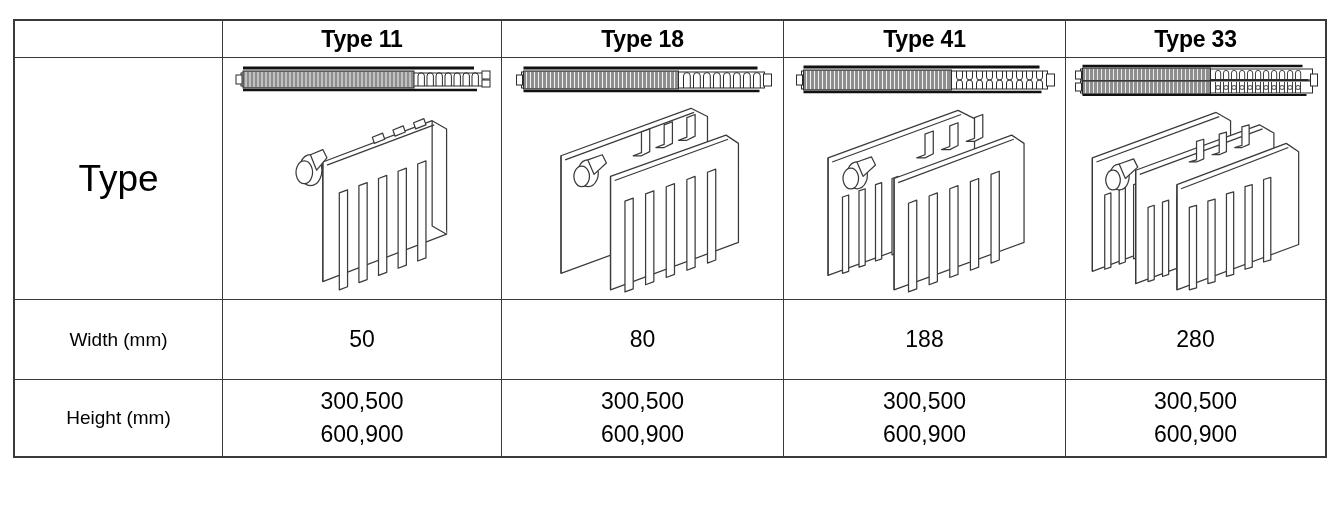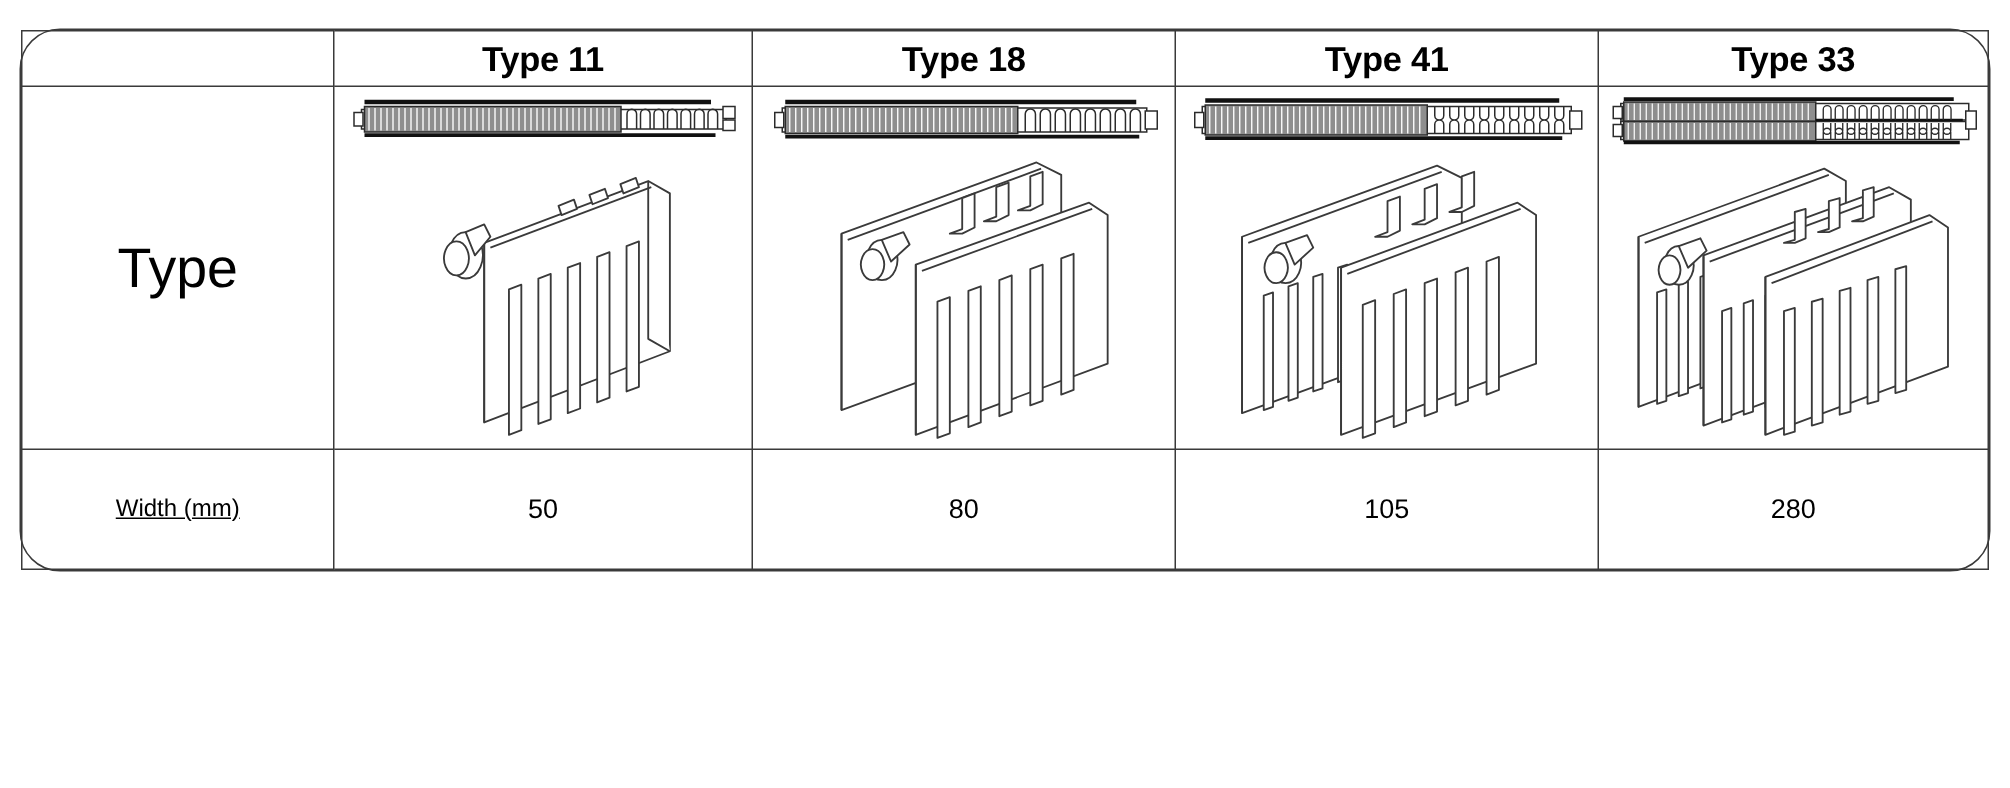--- a/index.html
+++ b/index.html
@@ -20,21 +20,21 @@
     table-layout:fixed;
   }
   table.spec td{
     border:1px solid #3a3a3a;
     padding:0;
     vertical-align:middle;
     text-align:center;
     background:#fff;
   }
   
-  table.spec{outline:1px solid #3a3a3a;border-radius:26px;}
+  table.spec{outline:1px solid #3a3a3a;}
 
   col.c0{width:208px;}
   col.c1{width:279px;}
   col.c2{width:282px;}
   col.c3{width:282px;}
   col.c4{width:260px;}
 
   .hdr-blank{height:36px;}
   .hdr-cell{
     height:36px;
@@ -49,26 +49,25 @@
     height:241px;
   }
   .img-cell{
     height:241px;
     padding:4px 6px 2px 6px;
     vertical-align:top;
   }
   .rowlabel{
     text-align:left;
     padding-left:16px;
-    font-size:16px;
+    font-size:19px;
     line-height:1.25;
-    text-decoration:underline;
   }
   .val{
-    font-size:18px;
+    font-size:23px;
     line-height:1.45;
   }
   .r-width td{height:79px;}
   .r-height td{height:76px;}
   .r-length td{height:60px;}
 
   .val .l2{display:block;}
   .art-top{
     width:100%;
     height:34px;
@@ -374,21 +373,40 @@
             </g>
           </g>
         </svg>
       </td>
     </tr>
 
     <tr class="r-width">
       <td class="rowlabel">Width (mm)</td>
       <td class="val">50</td>
       <td class="val">80</td>
-      <td class="val">105</td>
+      <td class="val">188</td>
       <td class="val">280</td>
     </tr>
 
+    <tr class="r-height">
+      <td class="rowlabel">Height (mm)</td>
+      <td class="val">
+        <span class="l2">300,500</span>
+        <span class="l2">600,900</span>
+      </td>
+      <td class="val">
+        <span class="l2">300,500</span>
+        <span class="l2">600,900</span>
+      </td>
+      <td class="val">
+        <span class="l2">300,500</span>
+        <span class="l2">600,900</span>
+      </td>
+      <td class="val">
+        <span class="l2">300,500</span>
+        <span class="l2">600,900</span>
+      </td>
+    </tr>
 
 
   </tbody>
     </table>
 </div>
 
 </body></html>

